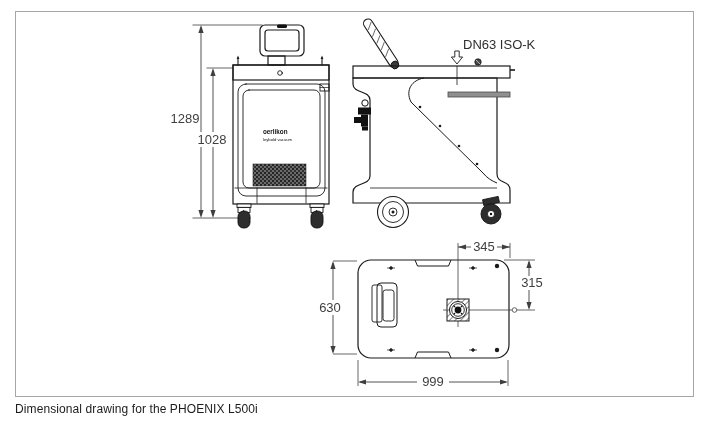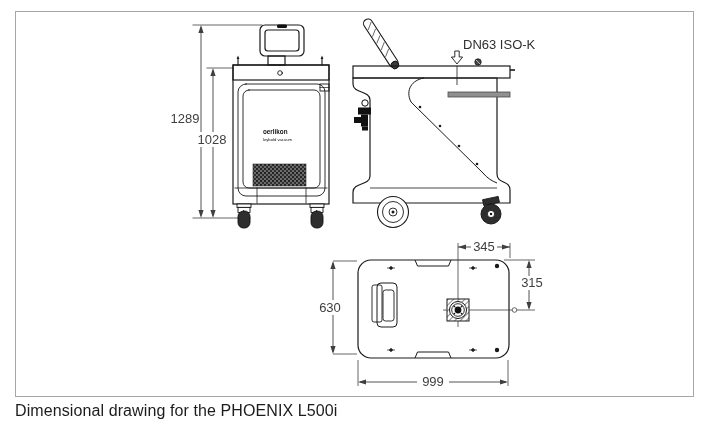--- a/index.html
+++ b/index.html
@@ -1,19 +1,19 @@
 <!DOCTYPE html>
 <html><head>
 <meta charset="utf-8">
 <style>
   html,body{margin:0;padding:0;background:#ffffff;}
   body{width:705px;height:434px;position:relative;font-family:"Liberation Sans",sans-serif;overflow:hidden;}
   .frame{position:absolute;left:15px;top:11px;width:679px;height:386px;border:1px solid #a6a6a6;box-sizing:border-box;background:#ffffff;}
   .frame svg{position:absolute;left:0;top:0;}
-  .caption{position:absolute;left:15px;top:402px;font-size:16px;color:#1c1c1c;letter-spacing:0.1px;}
+  .caption{position:absolute;left:15px;top:402px;font-size:12px;color:#1c1c1c;letter-spacing:0.1px;}
   text{font-family:"Liberation Sans",sans-serif;}
   .dimtxt{font-size:13px;fill:#3f3f3f;}
   .porttxt{font-size:13px;fill:#2e2e2e;}
   .logotxt{font-weight:bold;font-size:6.3px;fill:#111;}
   .logosub{font-size:4.2px;fill:#111;}
 </style>
 </head>
 <body>
 
 <div class="frame">

